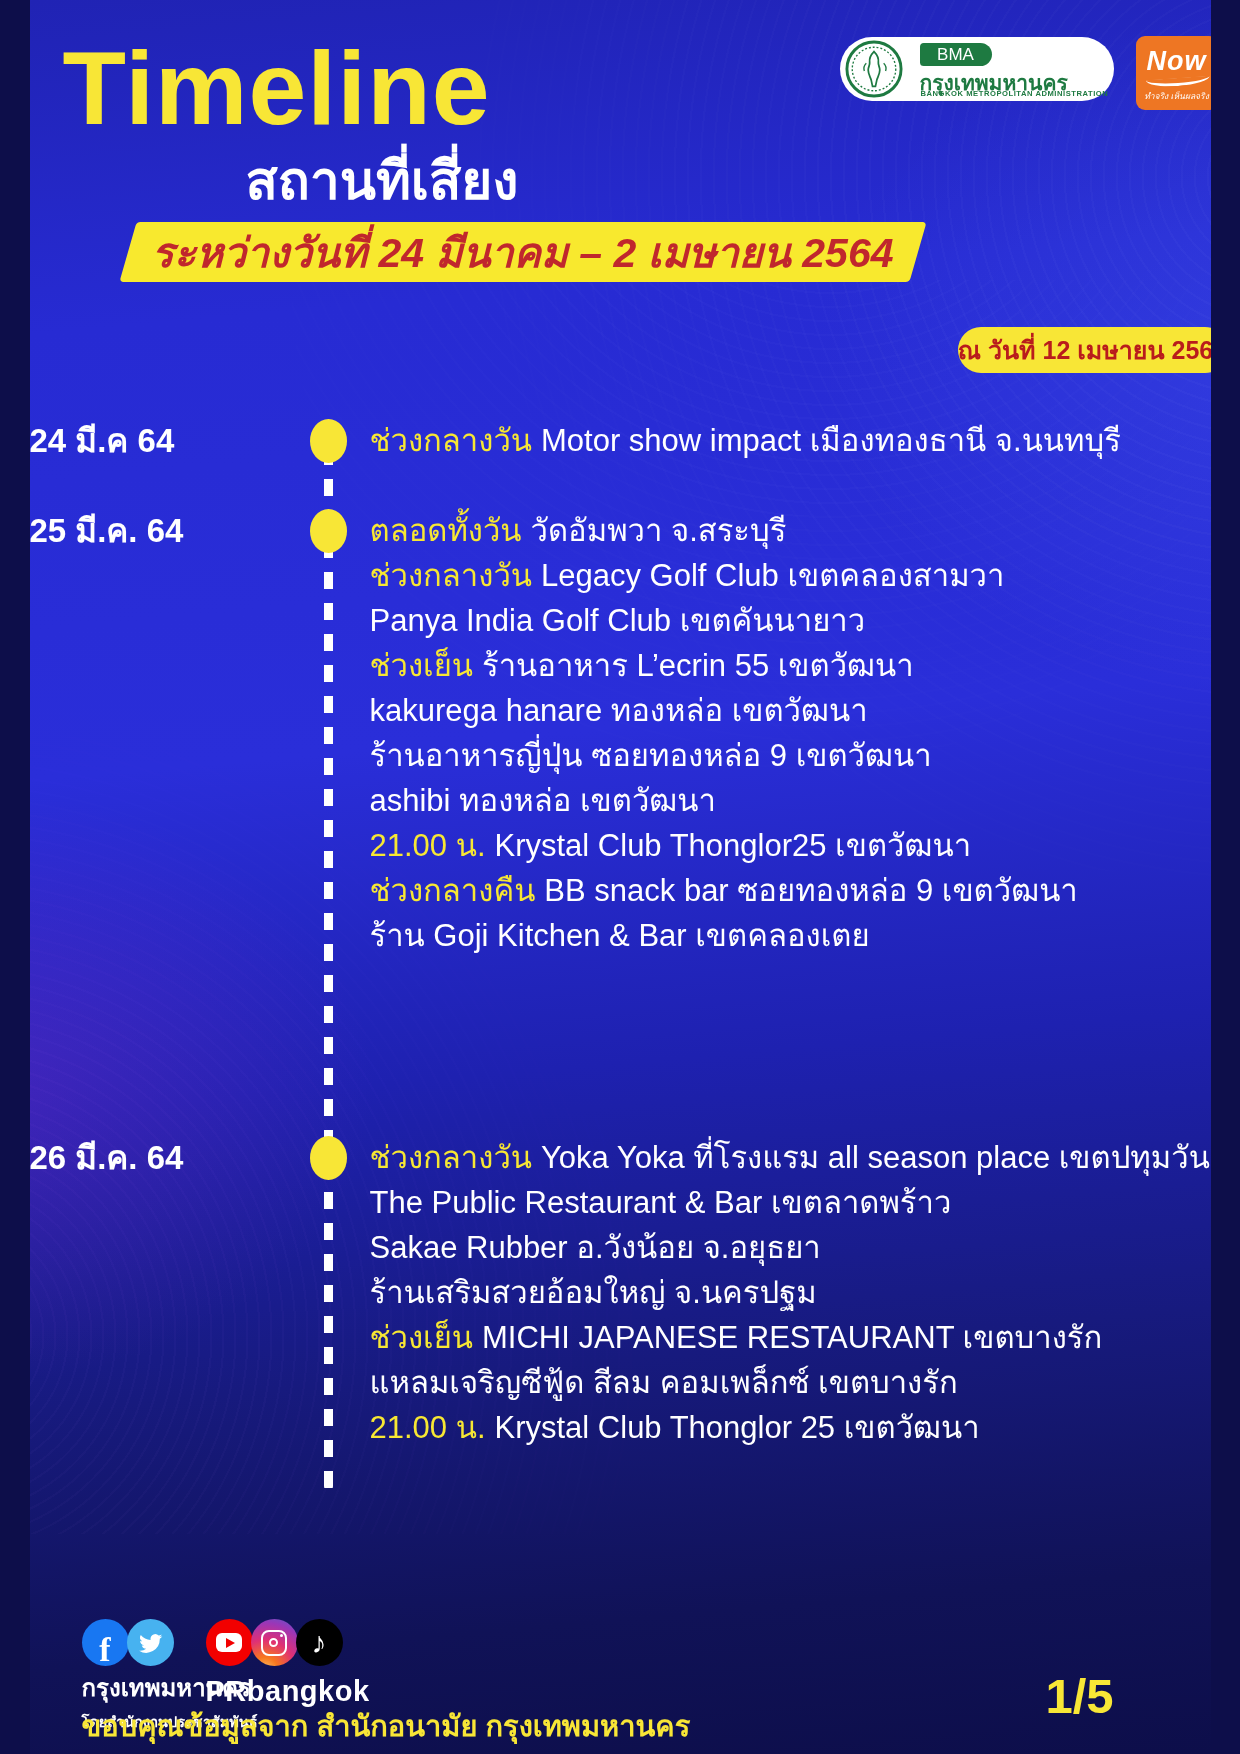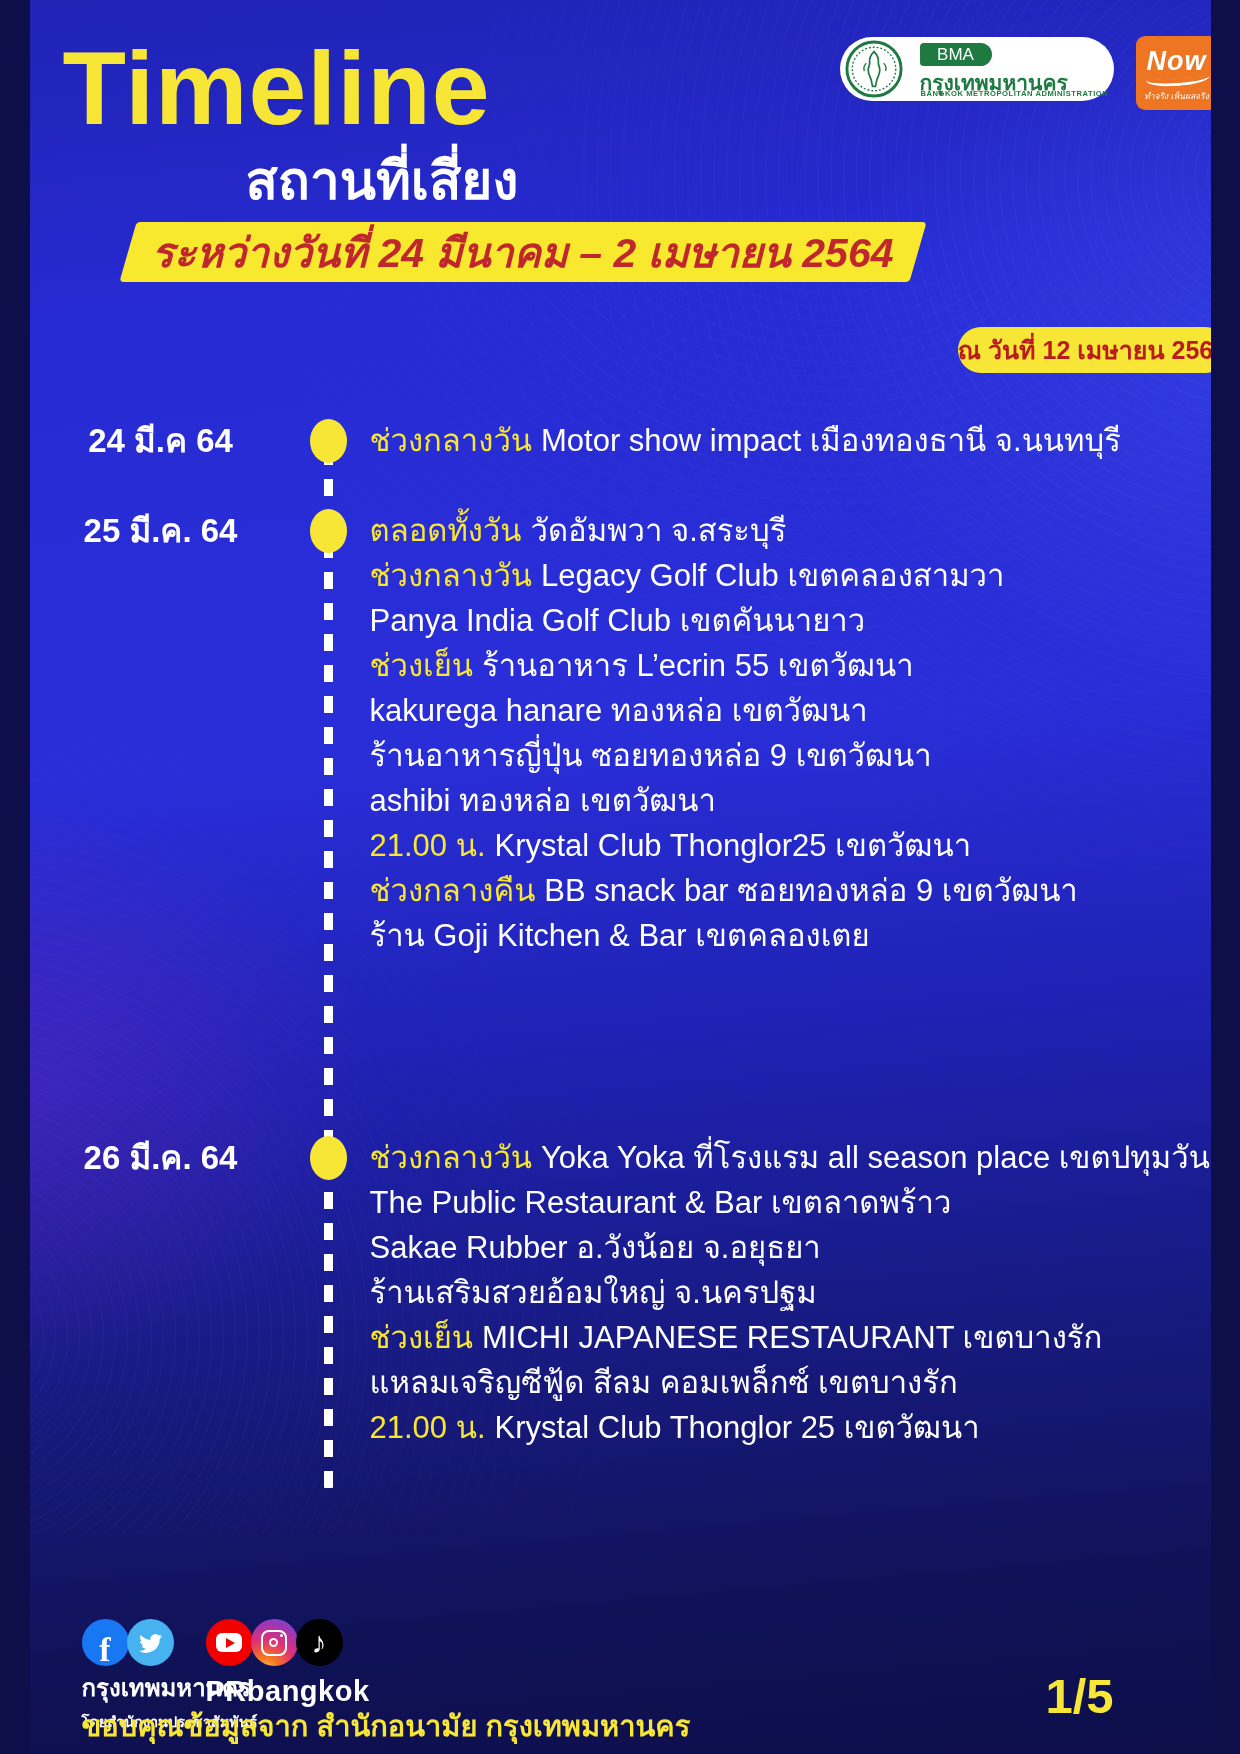--- a/index.html
+++ b/index.html
@@ -64,21 +64,21 @@
     font-size:8.5px; font-style:italic; white-space:nowrap; }
 
   
   .rail{ position:absolute; left:294px; top:448px; width:9px; height:1042px;
     background:repeating-linear-gradient(180deg,#fff 0 17px, transparent 17px 31px); border-radius:4px; }
   .entries{ position:absolute; left:0; top:0; width:100%; }
   .entry{ position:absolute; left:0; width:100%; font-size:31px; }
   .entry:nth-of-type(1){ top:418px; }
   .entry:nth-of-type(2){ top:508px; }
   .entry:nth-of-type(3){ top:1135px; }
-  .tdate{ position:absolute; left:0; top:0; width:262px; text-align:center; line-height:45px;
+  .tdate{ position:absolute; left:0; top:0; width:262px; text-align:left; line-height:45px;
     font-size:33px; font-weight:600; color:#fff; white-space:nowrap; }
   .dot{ position:absolute; left:280px; top:1px; width:37px; height:44px; background:#F8E636; border-radius:50%; }
   .lines{ position:absolute; left:340px; top:0; width:880px; }
   .line{ line-height:45px; white-space:nowrap; color:#fff; font-weight:500; }
   .prefix{ color:#F7E733; font-weight:400; margin-right:9px;text-align:right; }
 
   
   .social-group{ position:absolute; }
   .sg1{ left:52px; top:1619px; }
   .sg2{ left:176px; top:1619px; }

